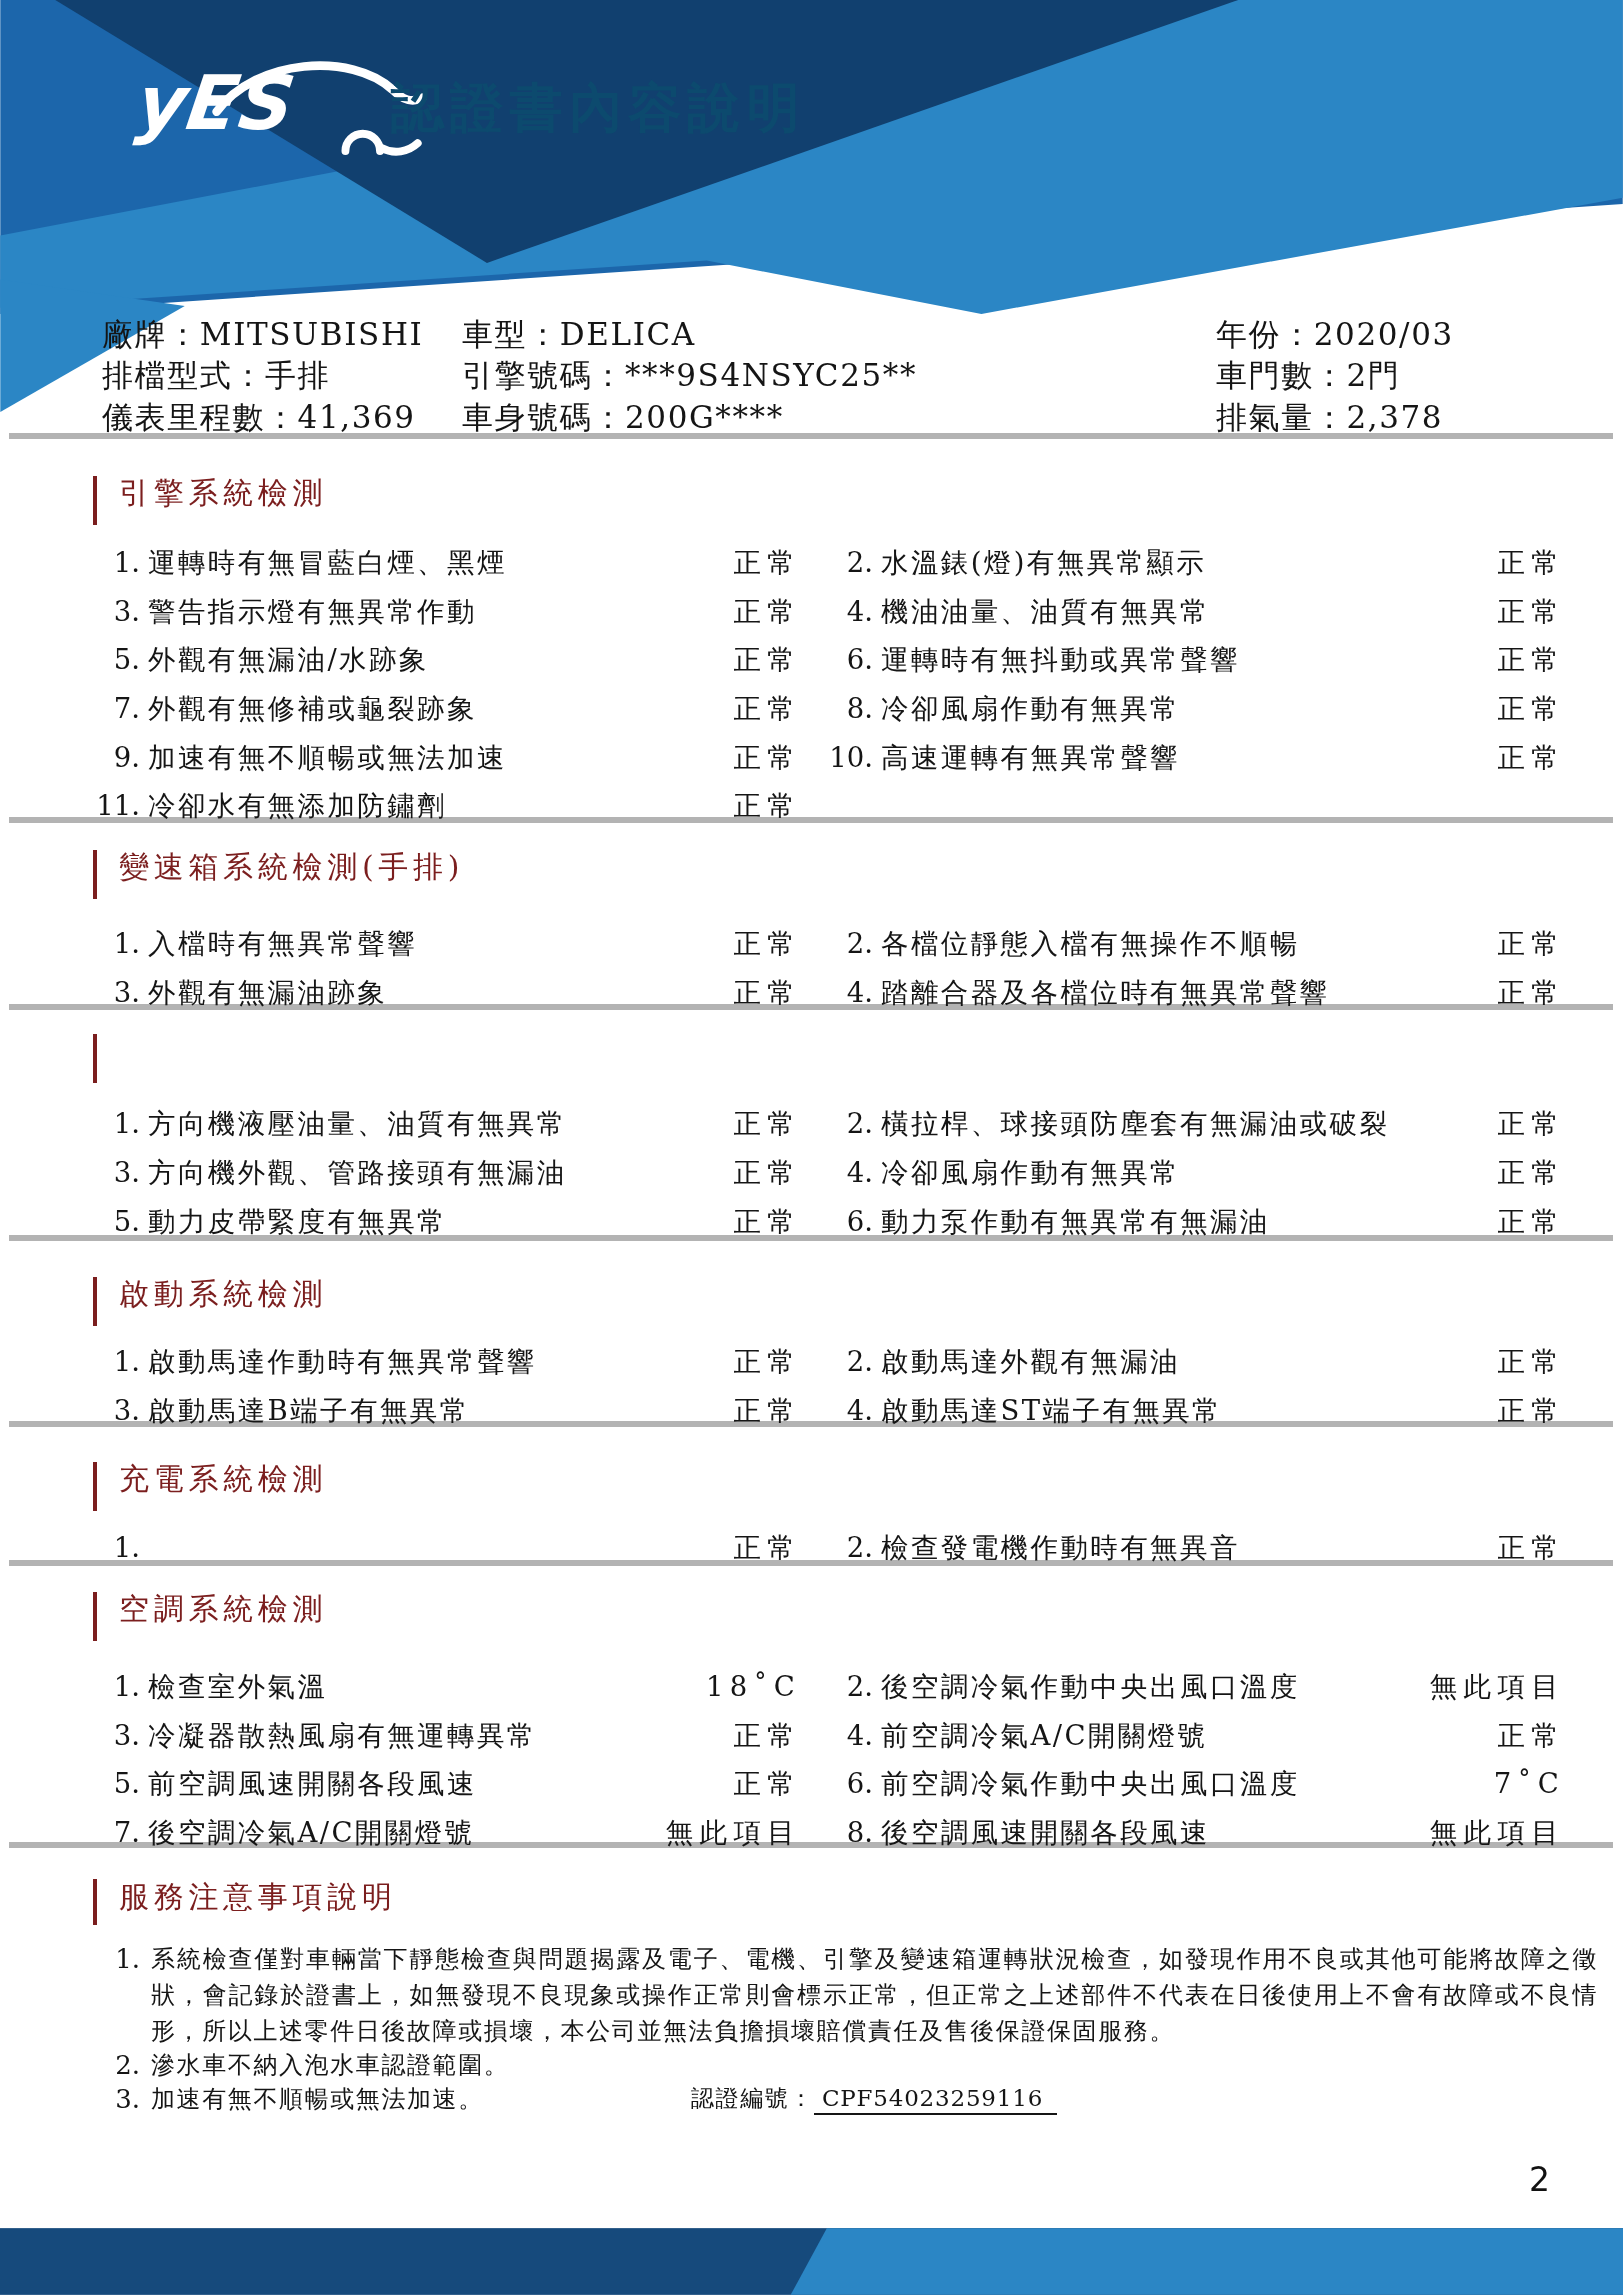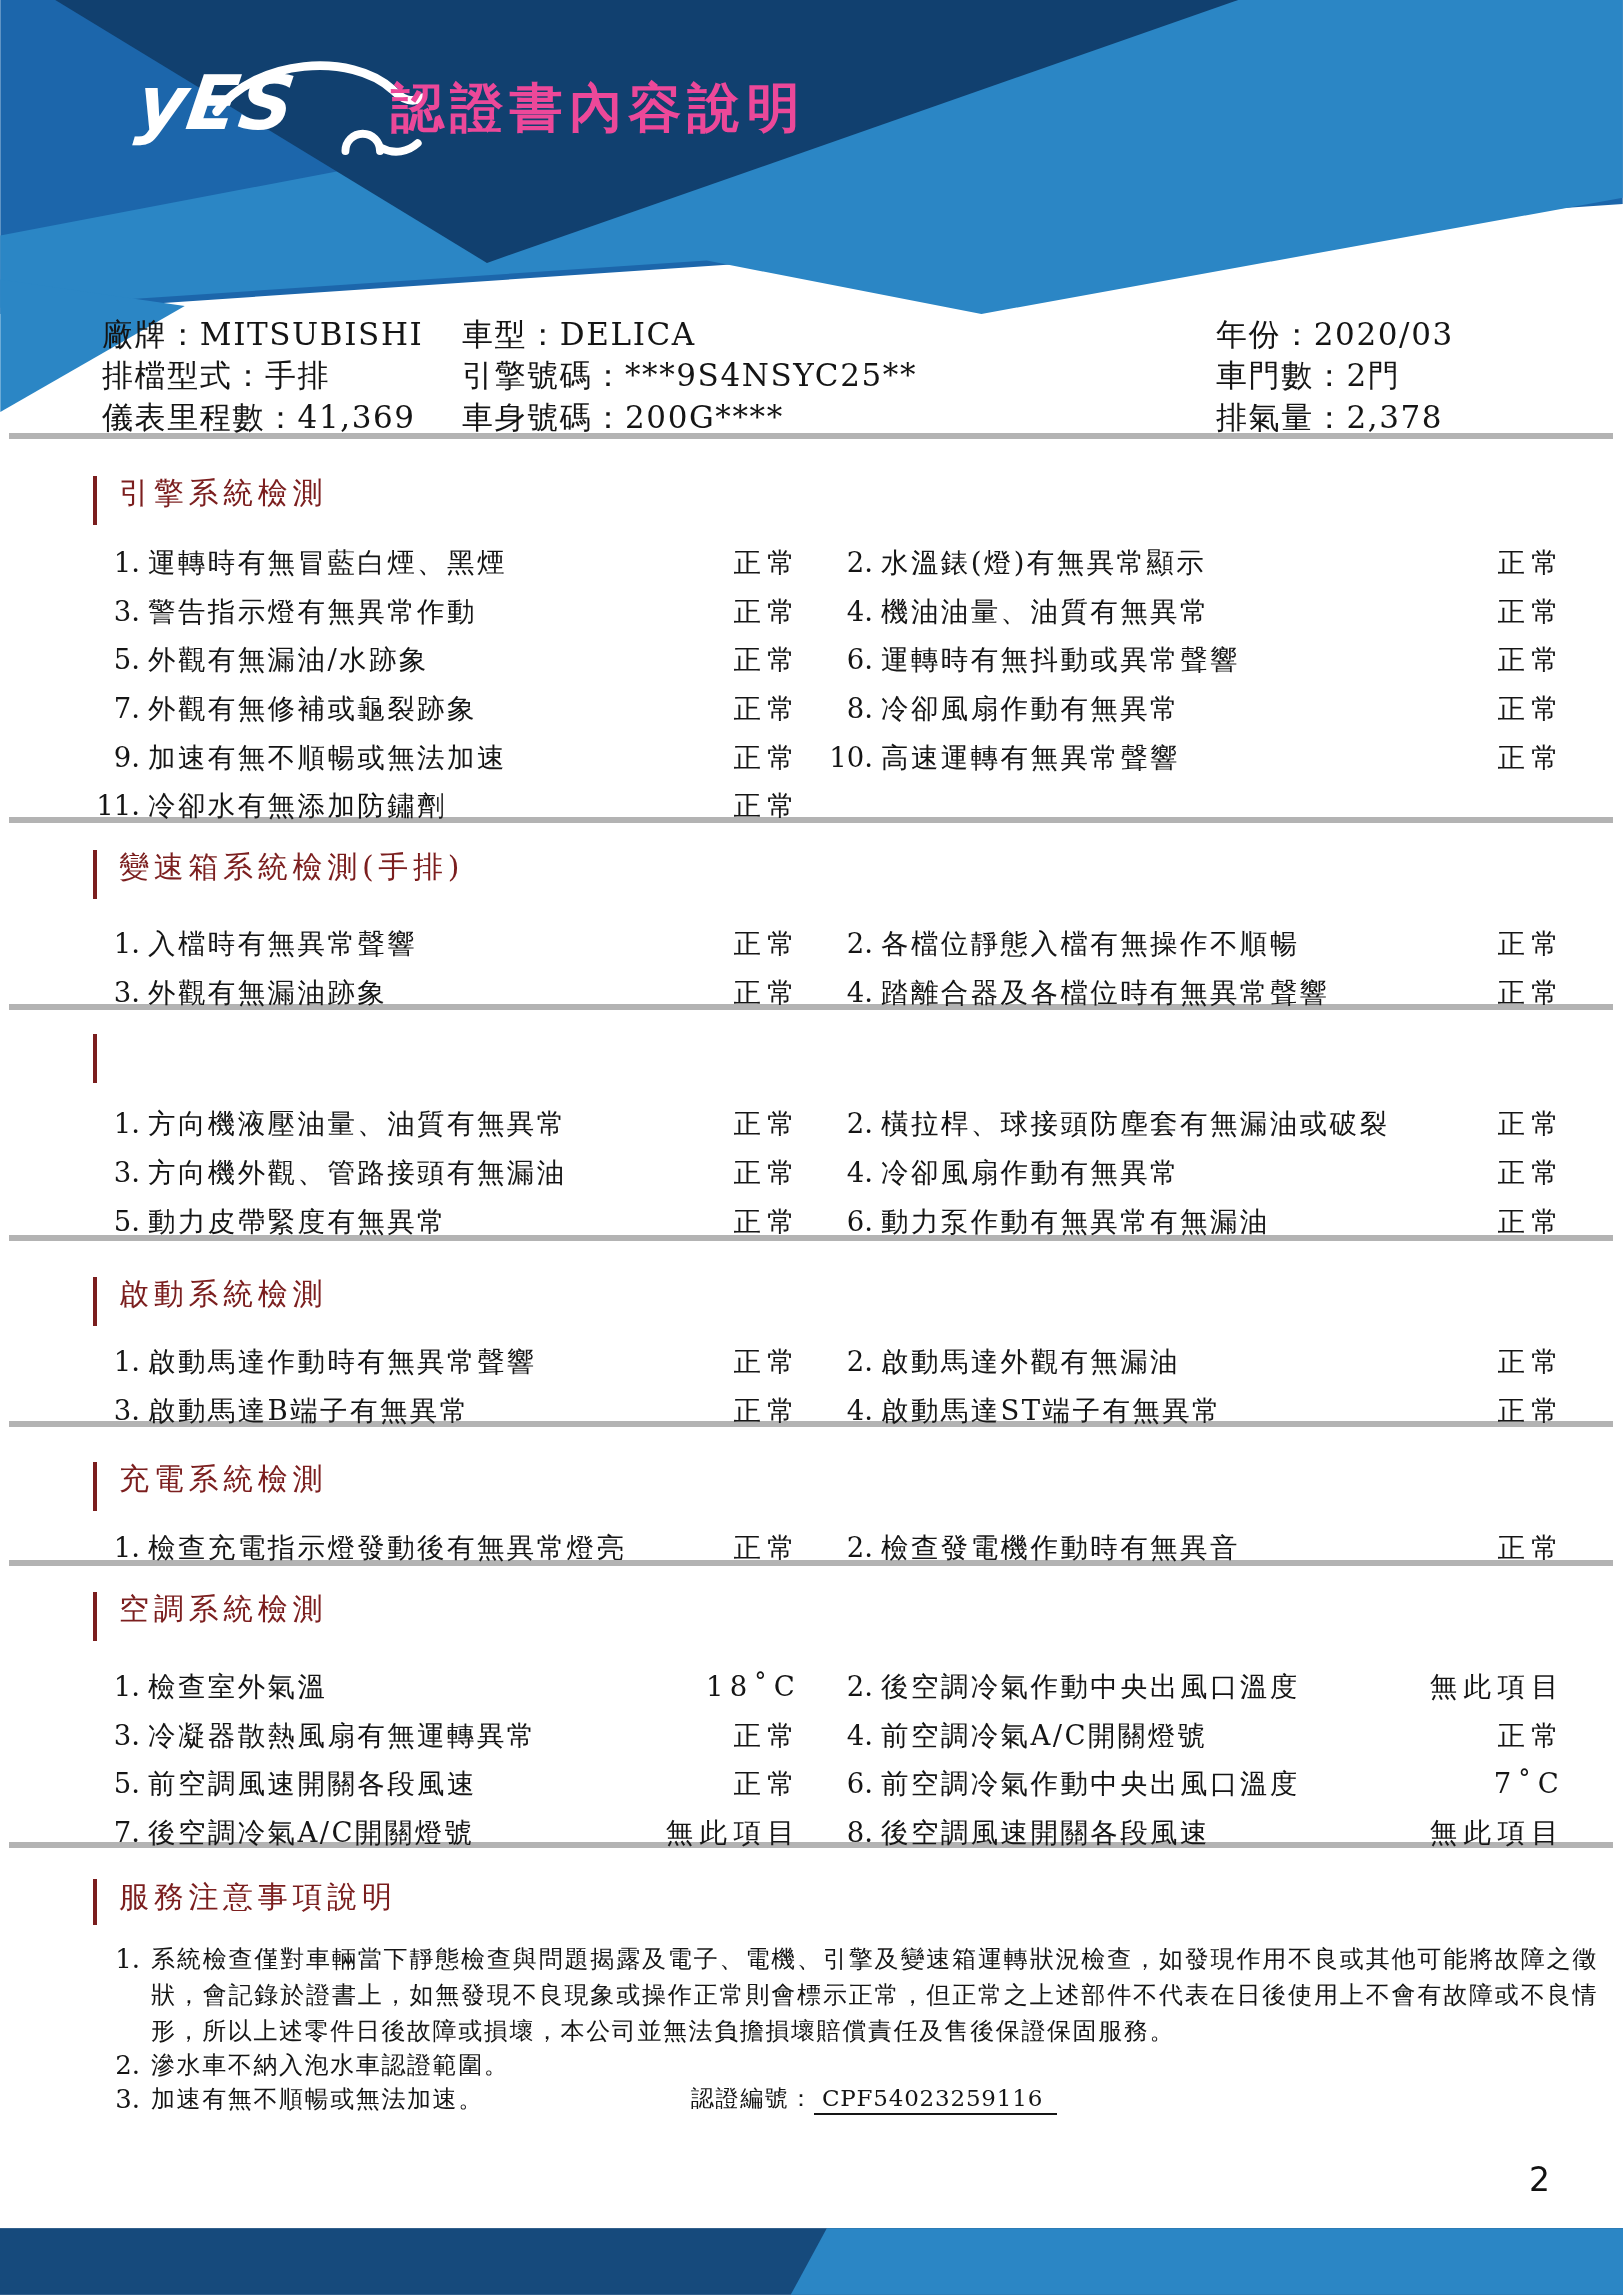--- a/index.html
+++ b/index.html
@@ -30,21 +30,21 @@
     position:absolute;left:22px;top:22px;
     font-family:"DejaVu Sans","Liberation Sans",sans-serif;
     font-style:italic;font-weight:900;font-size:75px;line-height:1;
     color:#fff;transform:skewX(-8deg);letter-spacing:0.8px;
   }
   .car-svg{position:absolute;left:0;top:0;}
   .page-title{
     position:absolute;left:391px;top:79px;
     font-family:"DejaVu Sans","Liberation Sans",sans-serif;
     font-weight:bold;font-size:53px;line-height:1.1;
-    color:#ec4899;letter-spacing:6.3px;white-space:nowrap;
+    color:#0c4a6e;letter-spacing:6.3px;white-space:nowrap;
   }
   
   .info{position:absolute;top:0;left:0;width:1623px;}
   .info-cell{
     position:absolute;font-size:31px;letter-spacing:1.6px;white-space:nowrap;line-height:1.2;
   }
   .ic-c1{left:102px;} .ic-c2{left:462px;} .ic-c3{left:1216px;}
   .ir-0{top:316px;} .ir-1{top:357px;} .ir-2{top:399px;}
   
   .divider{position:absolute;left:9.4px;width:1604px;height:5.5px;background:var(--divider);}
@@ -272,21 +272,20 @@
     <span class="it-no">4.</span>
     <span class="it-label">啟動馬達ST端子有無異常</span>
     <span class="it-value">正常</span>
   </div>
       </section>
       <section class="check-section" style="top: 1459px; height: 137px;">
     <span class="sec-bar"></span>
     <h2 class="sec-title">充電系統檢測</h2>
   <div class="item side-l" style="top: 72px;">
     <span class="it-no">1.</span>
-    <span class="it-label">檢查充電指示燈發動後有無異常燈亮</span>
     <span class="it-value">正常</span>
   </div>
         <div class="item side-r" style="top: 72px;">
     <span class="it-no">2.</span>
     <span class="it-label">檢查發電機作動時有無異音</span>
     <span class="it-value">正常</span>
   </div>
       </section>
       <section class="check-section" style="top: 1589px; height: 291px;">
     <span class="sec-bar"></span>

